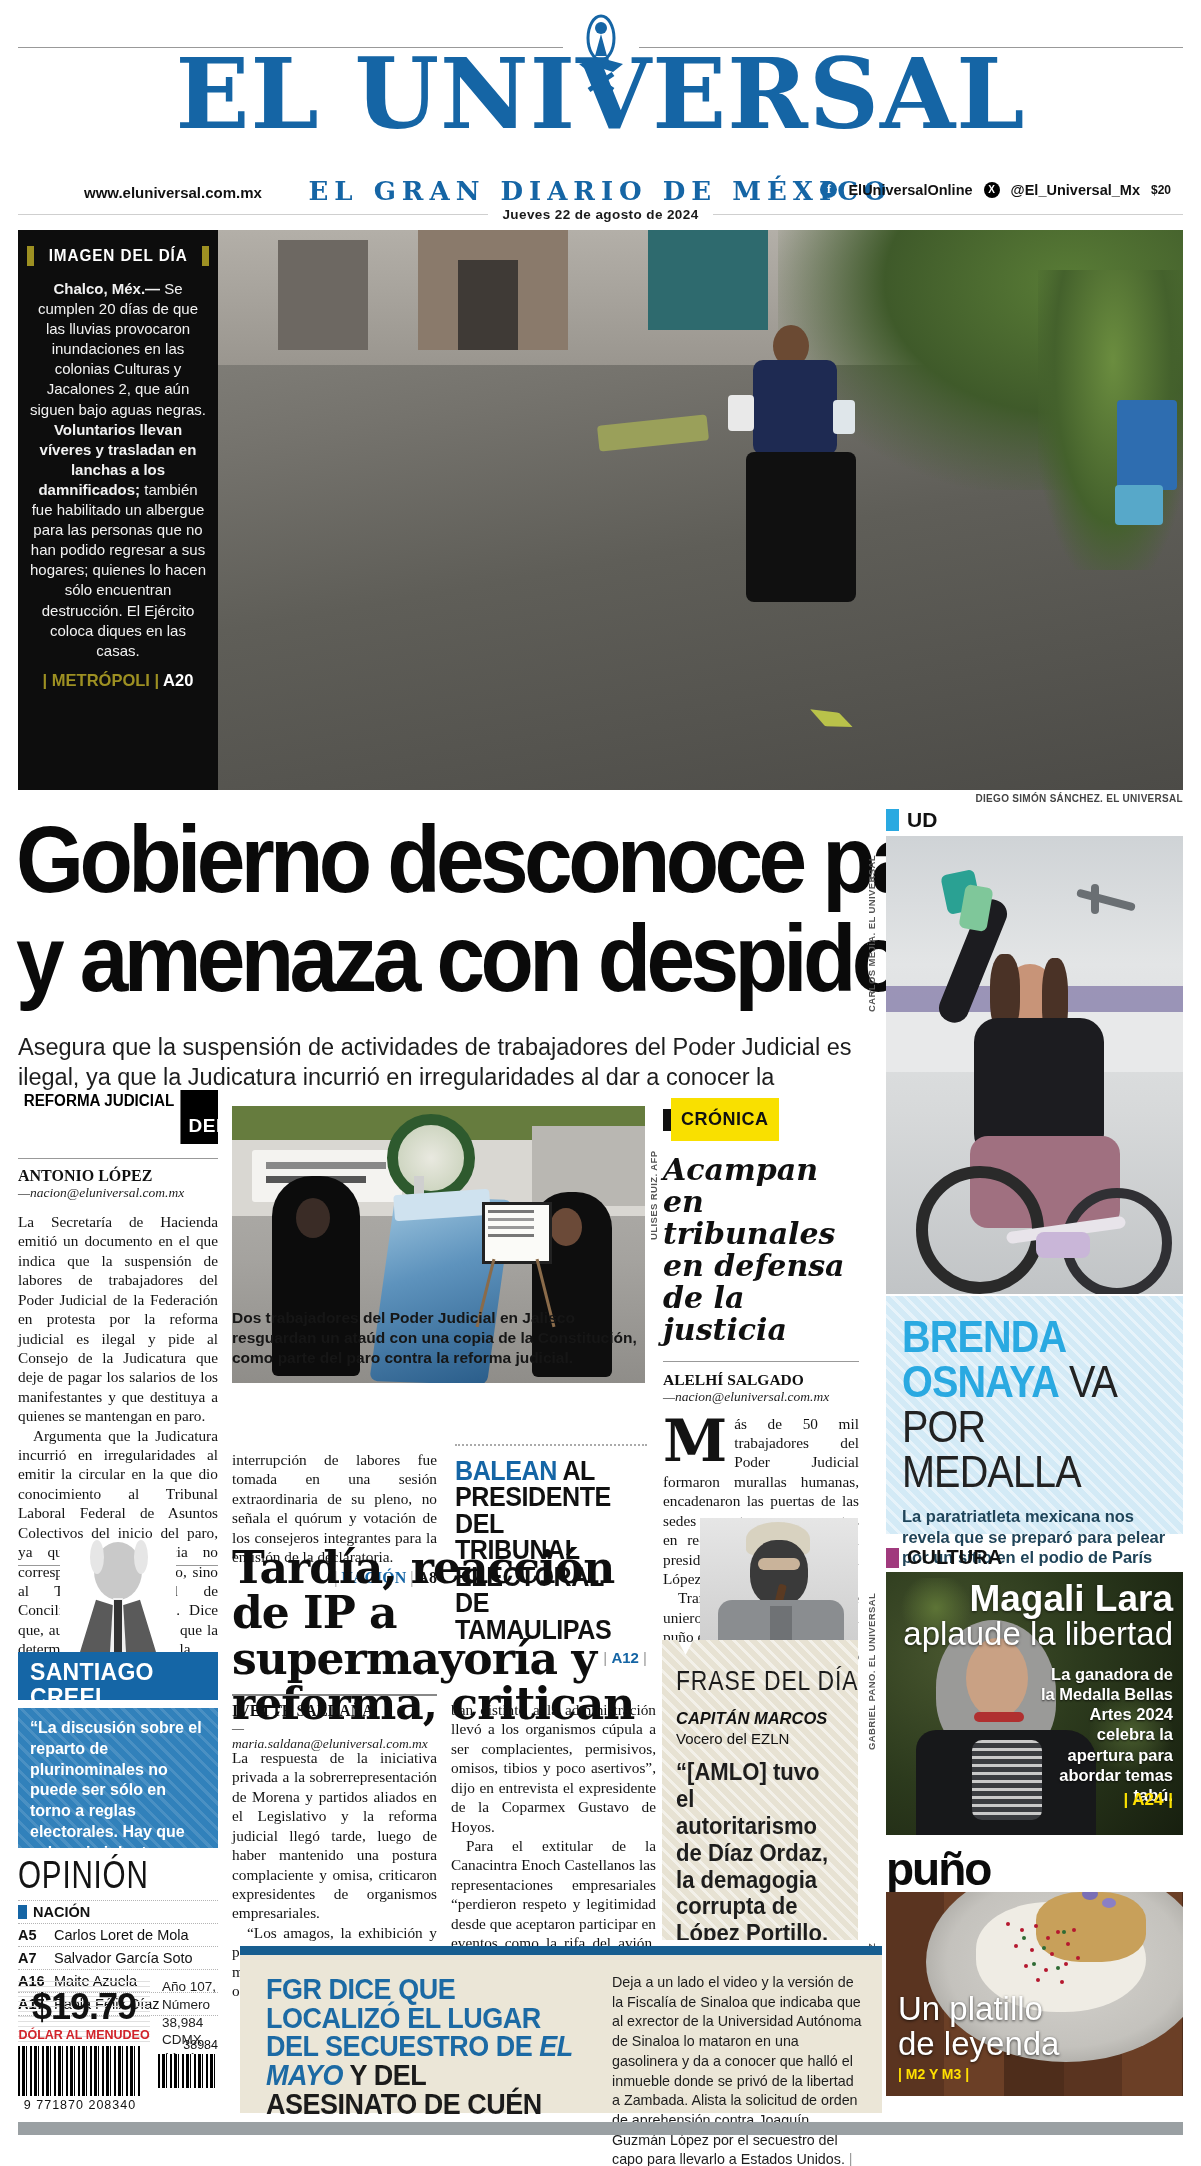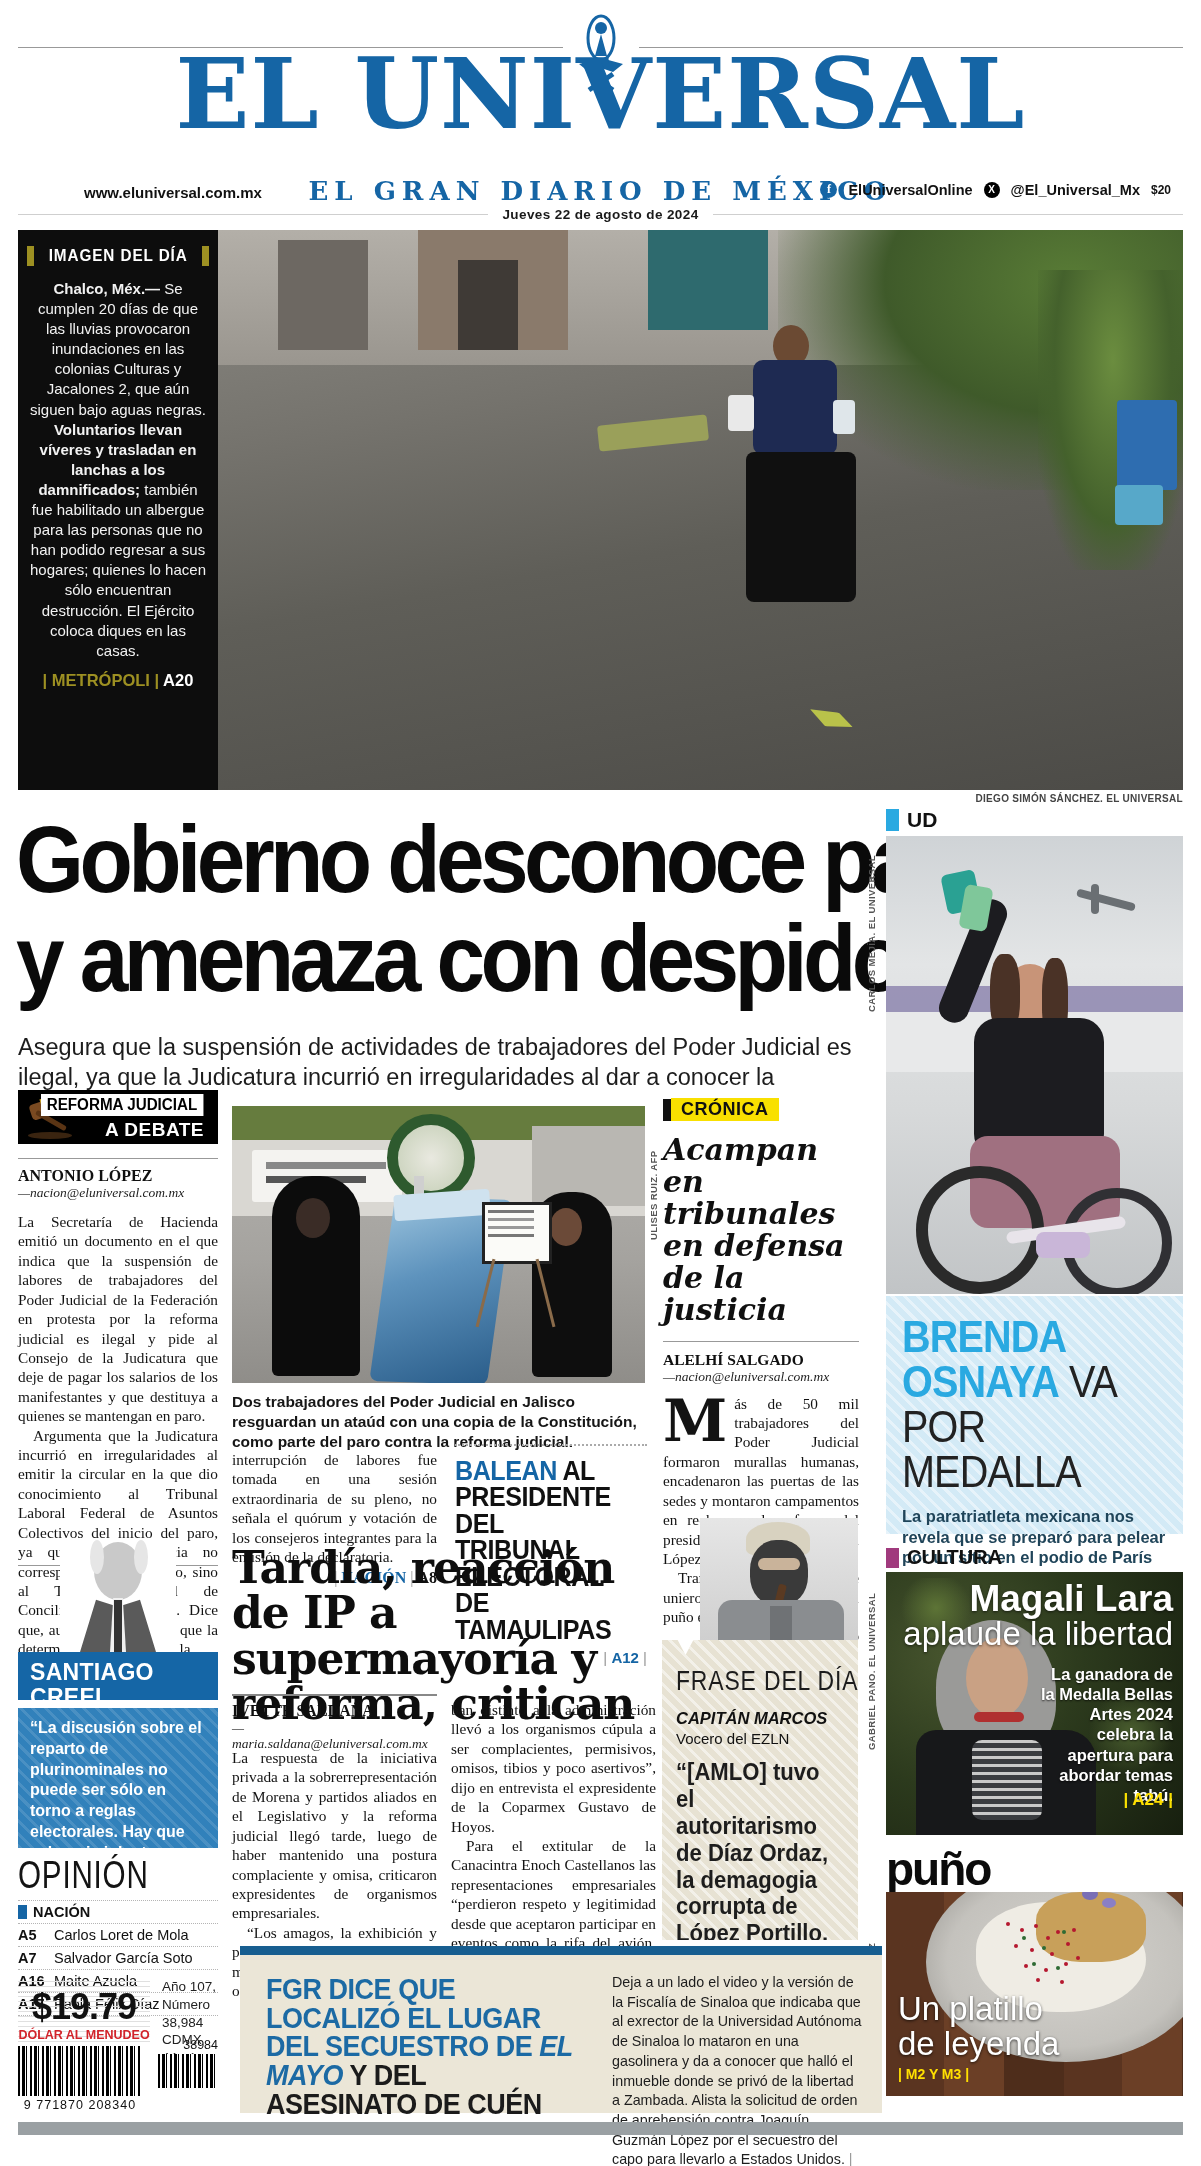--- a/index.html
+++ b/index.html
@@ -36,30 +36,30 @@
   .panel-body{font-size:15px;line-height:1.34;text-align:center;color:#f2f2f2;padding:0 11px;margin-top:13px;}
   .gold{color:#9d9022;}
   
   .ph{overflow:hidden;position:absolute;}
   
   .mainhead{font-weight:bold;font-size:95px;letter-spacing:-5px;line-height:1;color:#0a0a0a;
             white-space:nowrap;transform:scaleX(.92);transform-origin:left top;}
   .deck{font-size:23.5px;line-height:1.26;color:#1d1d1d;}
   
   .badge{background:#000;display:flex;}
-  .badge-right{flex:1;display:flex;flex-direction:column;justify-content:center;padding-right:6px;}
+  .badge-right{flex:1;display:flex;flex-direction:row;justify-content:center;padding-right:6px;}
   .badge-top{background:#fff;color:#000;font-weight:bold;font-size:16px;padding:2px 6px;
              transform:scaleX(.95);transform-origin:left;white-space:nowrap;}
   .badge-bot{color:#fff;font-weight:bold;font-size:19px;text-align:right;padding:3px 8px 0 0;letter-spacing:.5px;}
   .caption{font-weight:bold;font-size:15.5px;line-height:1.28;color:#161616;}
   .cond900{font-weight:bold;letter-spacing:-.5px;}
   
   .cronlabel{display:flex;align-items:center;}
   .cronbar{width:8px;height:22px;background:#111;}
-  .cronyellow{background:#f9e000;padding:1px 10px;font-weight:bold;font-size:18px;letter-spacing:.5px;}
+  .cronyellow{background:#f9e000;padding:11px 10px;font-weight:bold;font-size:18px;letter-spacing:.5px;}
   .cronhead{font-family:"DejaVu Serif",serif;font-weight:bold;font-style:italic;font-size:30px;
             line-height:1.07;color:#101010;}
   .dropcap{float:left;font-family:"DejaVu Serif",serif;font-weight:bold;font-size:58px;
            line-height:.82;padding-right:7px;padding-top:4px;}
   
   .raillabel{display:flex;align-items:center;gap:8px;font-weight:bold;font-size:21px;color:#111;}
   .sq{display:inline-block;}
   .brendabox{background:#d3eaf6;background-image:repeating-linear-gradient(45deg,rgba(255,255,255,.45) 0 3px,transparent 3px 9px);}
   .bigblue{color:#2aa9e1;font-weight:bold;font-size:45px;letter-spacing:-1px;line-height:1.0;}
   .bigthin{color:#222;font-weight:normal;font-size:45px;letter-spacing:-1px;line-height:1.0;}
@@ -287,21 +287,21 @@
     <div class="abs" style="left:300px;top:86px;width:80px;height:185px;background:#0e0e0e;border-radius:36px 36px 6px 6px;"></div>
     <div class="abs" style="left:318px;top:102px;width:32px;height:38px;background:#6b4a38;border-radius:50%;"></div>
     <div class="abs" style="left:150px;top:92px;width:118px;height:185px;background:linear-gradient(160deg,#9cc4de 0%,#5e93bd 40%,#2a5d8a 100%);transform:skewX(-6deg) rotate(2deg);border-radius:8px;"></div>
     <div class="abs" style="left:162px;top:86px;width:96px;height:26px;background:#cfe2ef;transform:rotate(-4deg);border-radius:4px;"></div>
     <div class="abs" style="left:250px;top:96px;width:64px;height:56px;background:#fbfbf8;border:3px solid #222;"></div>
     <div class="abs" style="left:256px;top:104px;width:46px;height:3px;background:#777;box-shadow:0 8px #999,0 16px #999,0 24px #777;"></div>
     <div class="abs" style="left:252px;top:152px;width:3px;height:70px;background:#8a6b4a;transform:rotate(14deg);"></div>
     <div class="abs" style="left:312px;top:152px;width:3px;height:70px;background:#8a6b4a;transform:rotate(-14deg);"></div>
   </div>
   <div class="vcred" style="left:648px;top:1110px;height:130px;">ULISES RUIZ. AFP</div>
-  <div class="abs caption" style="left:232px;top:1392px;width:416px;">Dos trabajadores del Poder Judicial en Jalisco resguardan un ataúd con una copia de la Constitución, como parte del paro contra la reforma judicial.</div>
+  <div class="abs caption" style="left:232px;top:1308px;width:416px;">Dos trabajadores del Poder Judicial en Jalisco resguardan un ataúd con una copia de la Constitución, como parte del paro contra la reforma judicial.</div>
 
   <div class="abs" style="left:232px;top:1450px;width:205px;">
     <p class="bodytext" style="margin:0;">interrupción de labores fue tomada en una sesión extraordinaria de su pleno, no señala el quórum y votación de los consejeros integrantes para la emisión de la declaratoria.</p>
     <div class="secline" style="margin-top:2px;"><span class="pipe">| </span><span class="secblue">NACIÓN</span><span class="pipe"> | </span><span>A8</span></div>
   </div>
 
   <div class="abs dotted-t" style="left:455px;top:1444px;width:192px;padding-top:12px;">
     <div class="cond900" style="font-size:27px;line-height:.98;transform:scaleX(.93);transform-origin:left top;">
       <span style="color:#1565a5;">BALEAN</span><span style="color:#111;"> AL PRESIDENTE DEL TRIBUNAL ELECTORAL DE TAMAULIPAS</span>
     </div>

